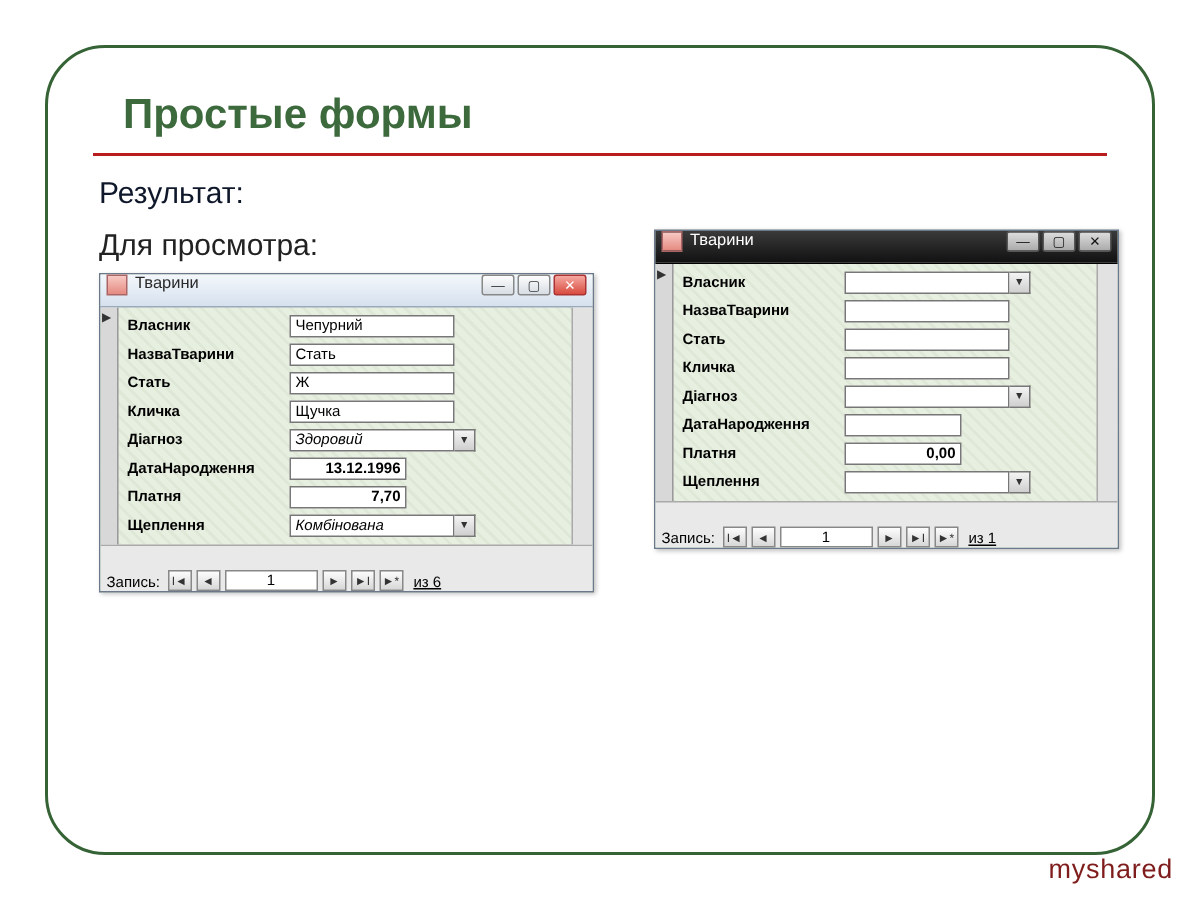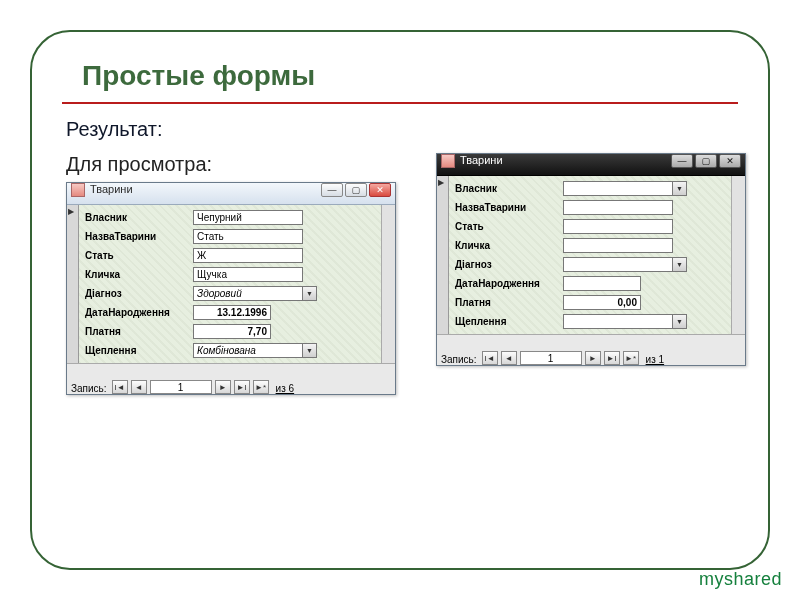--- a/index.html
+++ b/index.html
@@ -138,21 +138,21 @@
     width: 62px; height: 14px;
     background:#fff; border:1px solid #888;
     text-align:center; font-size:10px;
     display:flex; align-items:center; justify-content:center;
   }
   .nav-total { margin-left: 4px; text-decoration: underline; }
 
   .watermark {
     position: absolute;
     right: 18px; bottom: 10px;
-    font-size: 18px; color: #15803d;
+    font-size: 18px; color: #7f1d1d;
     font-family: Arial, sans-serif;
     letter-spacing: .5px;
   }
 </style>
 </head>
 <body>
 
 <div class="slide-border">
   <div class="slide-title">Простые формы</div>
   <div class="result-label">Результат:</div>

